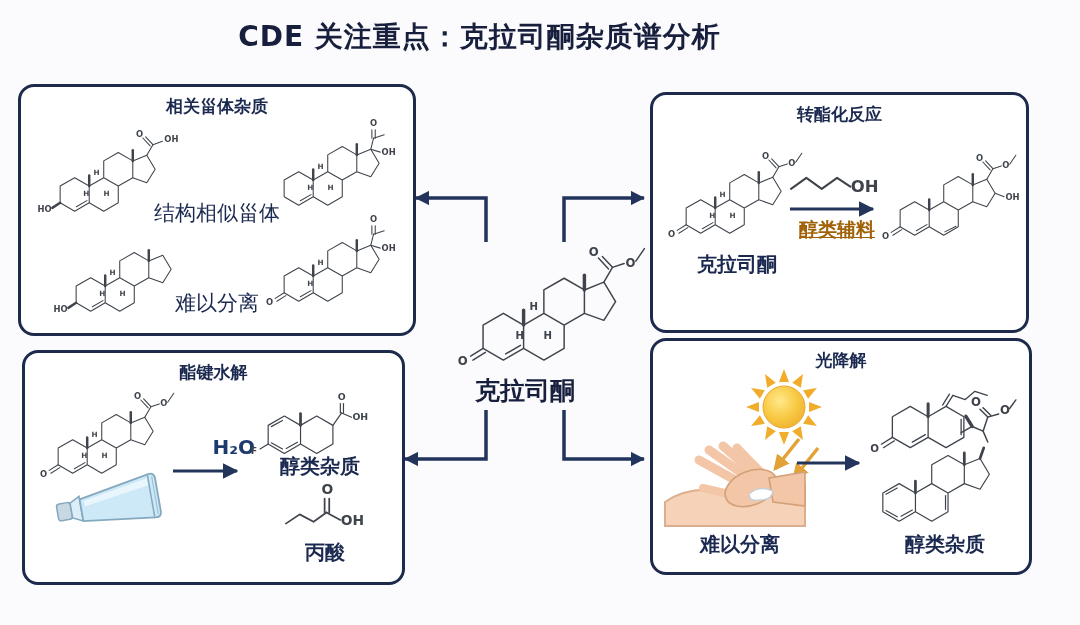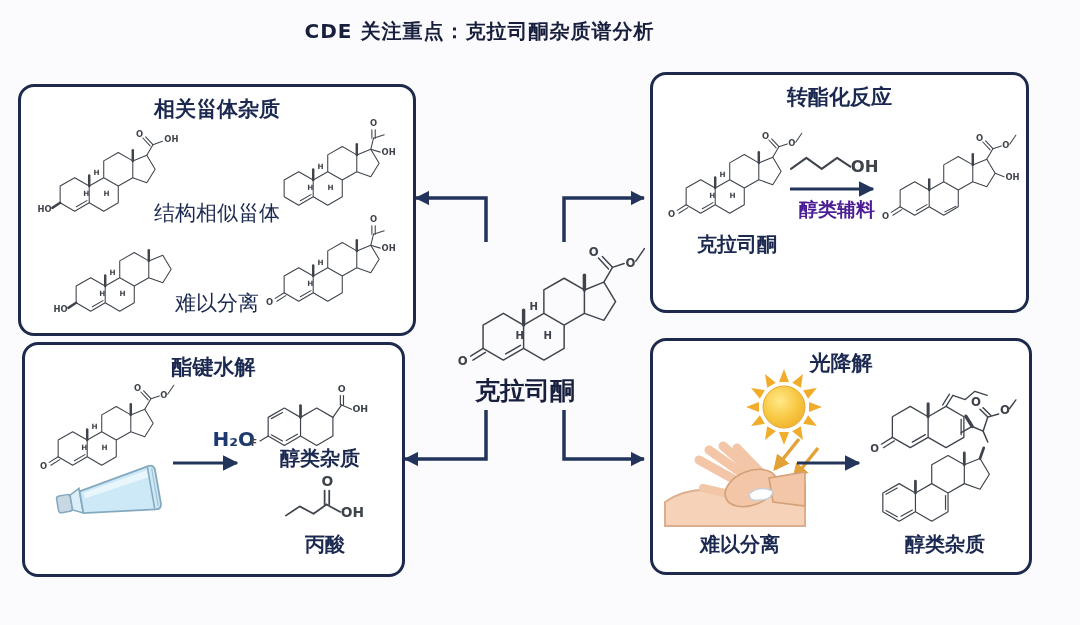--- a/index.html
+++ b/index.html
@@ -1,28 +1,28 @@
 <!DOCTYPE html>
 <html><head>
 <meta charset="utf-8">
 <style>
   html,body{margin:0;padding:0;}
   body{width:1080px;height:625px;position:relative;background:#fbfbfd;overflow:hidden;
        font-family:"DejaVu Sans","Liberation Sans",sans-serif;color:#1b2950;}
   .page-title{position:absolute;top:18px;left:0;width:959px;text-align:center;
-       font-size:20px;font-weight:bold;color:#171f3d;letter-spacing:1px;}
+       font-size:28px;font-weight:bold;color:#171f3d;letter-spacing:1px;}
   .box{position:absolute;background:#ffffff;border:3px solid #1e2a4c;border-radius:16px;}
   .box-title{position:absolute;left:0;right:0;top:8px;text-align:center;
-       font-weight:bold;font-size:21px;color:#1b2950;}
+       font-weight:bold;font-size:17px;color:#1b2950;}
   .lbl{position:absolute;text-align:center;font-weight:bold;font-size:20px;color:#1b2950;}
   .note{position:absolute;left:0;right:0;text-align:center;font-weight:normal;font-size:21px;color:#1b2950;}
   .center-label{position:absolute;top:374px;left:430px;width:190px;text-align:center;
        font-size:25px;font-weight:bold;color:#171f3d;}
   .reagent-water{position:absolute;text-align:right;font-size:20px;font-weight:bold;color:#1d3a6e;}
-  .reagent-txt{position:absolute;text-align:center;font-size:19px;font-weight:bold;color:#4c1d95;}
+  .reagent-txt{position:absolute;text-align:center;font-size:19px;font-weight:bold;color:#a16207;text-decoration:underline;}
   svg{position:absolute;overflow:visible;}
   .bond{stroke:#3f444c;stroke-width:1.9;fill:none;stroke-linecap:round;stroke-linejoin:round;}
   .bondw{stroke-width:4.4;}
   .atom{fill:#3f444c;font-size:15px;font-weight:600;text-anchor:middle;stroke:none;}
   .atomh{fill:#3f444c;font-size:13px;font-weight:600;text-anchor:middle;stroke:none;}
   .rxn{stroke:#24355c;stroke-width:3;fill:none;}
   .conn{stroke:#22345c;stroke-width:3.5;fill:none;}
 </style>
 </head>
 <body>
@@ -137,21 +137,21 @@
     <line class="bond" x1="160" y1="0" x2="179" y2="-6"></line>
     <line class="bond" x1="155" y1="20" x2="172" y2="25"></line>
     <text class="atom" x="187" y="30">OH</text>
     <text class="atomh" x="65" y="56">H</text>
     <text class="atomh" x="47" y="93">H</text>
   </svg>
 
   <div class="note" style="top:202px">难以分离</div>
 </div>
 
-<div class="box" style="left:650px;top:72px;width:373px;height:235px">
+<div class="box" style="left:650px;top:92px;width:373px;height:235px">
   <div class="box-title">转酯化反应</div>
 
   <svg style="left:8px;top:52px" width="152" height="102" viewBox="-45 -34 272 182">
     <use href="#ster"></use>
     <line class="bond" x1="29" y1="112" x2="48" y2="101"></line>
     <line class="bond" x1="0" y1="105" x2="-16" y2="115"></line>
     <line class="bond" x1="3" y1="110" x2="-13" y2="120"></line>
     <text class="atom" x="-26" y="126">O</text>
     <path class="bond" d="M155,20 L166,1 L181,-4"></path>
     <line class="bond" x1="166" y1="1" x2="153" y2="-13"></line>
@@ -185,21 +185,21 @@
     <line class="bond" x1="166" y1="1" x2="153" y2="-13"></line>
     <line class="bond" x1="161" y1="3" x2="148" y2="-11"></line>
     <text class="atom" x="142" y="-13">O</text>
     <text class="atom" x="189" y="0">O</text>
     <line class="bond" x1="196" y1="-7" x2="207" y2="-23"></line>
     <line class="bond" x1="170" y1="45" x2="186" y2="51"></line>
     <text class="atom" x="201" y="57">OH</text>
   </svg>
 </div>
 
-<div class="box" style="left:22px;top:342px;width:377px;height:229px">
+<div class="box" style="left:22px;top:350px;width:377px;height:229px">
   <div class="box-title">酯键水解</div>
 
   <svg style="left:8px;top:34px" width="152" height="102" viewBox="-45 -34 272 182">
     <use href="#ster"></use>
     <line class="bond" x1="29" y1="112" x2="48" y2="101"></line>
     <line class="bond" x1="0" y1="105" x2="-16" y2="115"></line>
     <line class="bond" x1="3" y1="110" x2="-13" y2="120"></line>
     <text class="atom" x="-26" y="126">O</text>
     <path class="bond" d="M155,20 L166,1 L181,-4"></path>
     <line class="bond" x1="166" y1="1" x2="153" y2="-13"></line>

